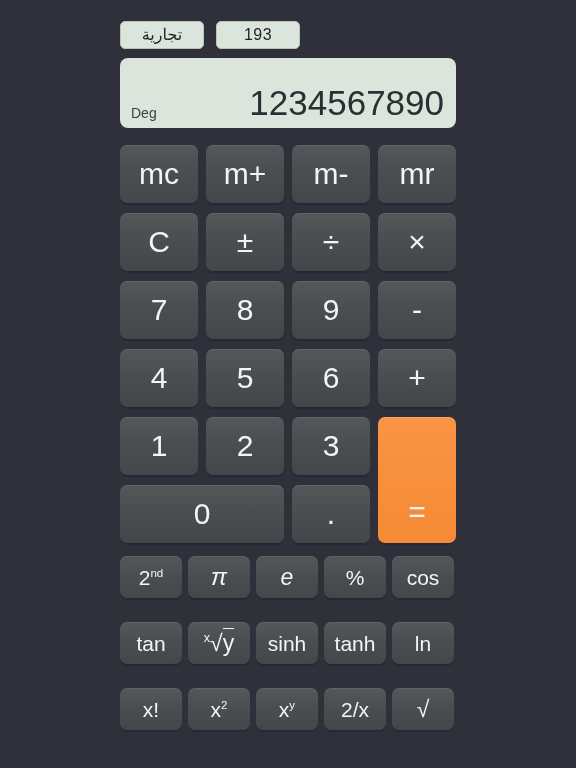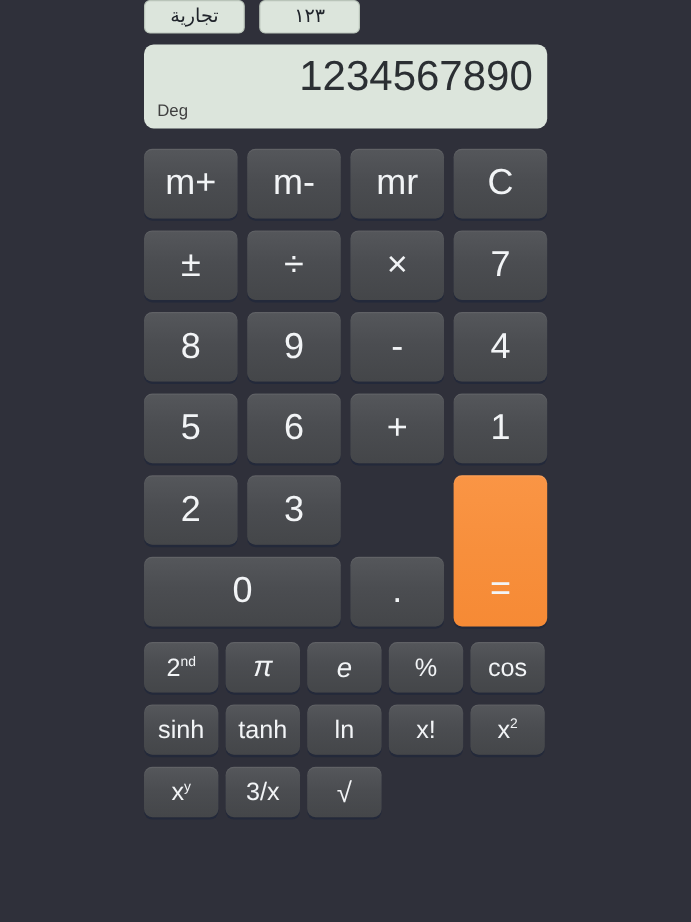--- a/index.html
+++ b/index.html
@@ -16,20 +16,21 @@
     -webkit-font-smoothing: antialiased;
   }
 
   #app {
     position: relative;
     width: 576px;
     height: 768px;
     display: flex;
     flex-direction: column;
     align-items: center;
+    padding-top: 21px;
   }
 
   
   .tab-row {
     width: 336px;
     display: flex;
     gap: 12px;
     margin-bottom: 9px;
   }
   .tab-btn {
@@ -54,21 +55,21 @@
     width: 336px;
     height: 70px;
     background: #dce5dc;
     border-radius: 8px;
     margin-bottom: 17px;
     overflow: hidden;
   }
   .display-value {
     position: absolute;
     right: 12px;
-    top: 6px;
+    top: 24px;
     font-size: 35px;
     color: #2b2f33;
     letter-spacing: 0px;
     line-height: 42px;
     white-space: nowrap;
   }
   .display-mode {
     position: absolute;
     left: 11px;
     bottom: 7px;
@@ -119,21 +120,21 @@
     font-size: 30px;
   }
 
   
   .sci-pad {
     width: 336px;
     margin-top: 13px;
     display: grid;
     grid-template-columns: repeat(5, 62px);
     grid-auto-rows: 42px;
-    gap: 10px 6px;
+    gap: 24px 6px;
   }
 
   .skey {
     border: none;
     border-radius: 7px;
     background: linear-gradient(180deg, #55575b 0%, #4b4d51 45%, #444649 100%);
     box-shadow: 0 2px 0 0 #23293a, inset 0 1px 0 0 rgba(255,255,255,0.07);
     color: #f2f4f6;
     font-family: "Liberation Sans", sans-serif;
     font-size: 21px;
@@ -150,30 +151,31 @@
   .skey .ital { font-style: italic; font-size: 23px; }
   .skey .root { font-size: 23px; }
 </style>
 </head>
 <body>
 
 <div id="app">
 
   <div class="tab-row">
     <div class="tab-btn">تجارية</div>
-    <div class="tab-btn">١٢٣</div>
+    <div class="tab-btn">193</div>
   </div>
 
   <div class="display">
     <div class="display-value">1234567890</div>
     <div class="display-mode">Deg</div>
   </div>
 
   <div class="keypad">
 
+    <button class="key">mc</button>
     <button class="key">m+</button>
     <button class="key">m-</button>
     <button class="key">mr</button>
 
     <button class="key">C</button>
     <button class="key">±</button>
     <button class="key">÷</button>
     <button class="key">×</button>
 
     <button class="key">7</button>
@@ -202,31 +204,35 @@
       </button>
     <button class="skey">
         <span class="pi">π</span>
       </button>
     <button class="skey">
         <span class="ital">e</span>
       </button>
     <button class="skey">%</button>
 
     <button class="skey">cos</button>
+    <button class="skey">tan</button>
+    <button class="skey">
+        <span class="root"><sup>x</sup>√<span style="border-top:1px solid #f2f4f6;padding-top:1px;">y</span></span>
+      </button>
 
     <button class="skey">sinh</button>
     <button class="skey">tanh</button>
     <button class="skey">ln</button>
     <button class="skey">x!</button>
 
     <button class="skey">
         <span>x<sup>2</sup></span>
       </button>
     <button class="skey">
         <span>x<sup>y</sup></span>
       </button>
-    <button class="skey">3/x</button>
+    <button class="skey">2/x</button>
     <button class="skey">
         <span class="root">√</span>
       </button>
   </div>
 
 </div>
 
 </body></html>

